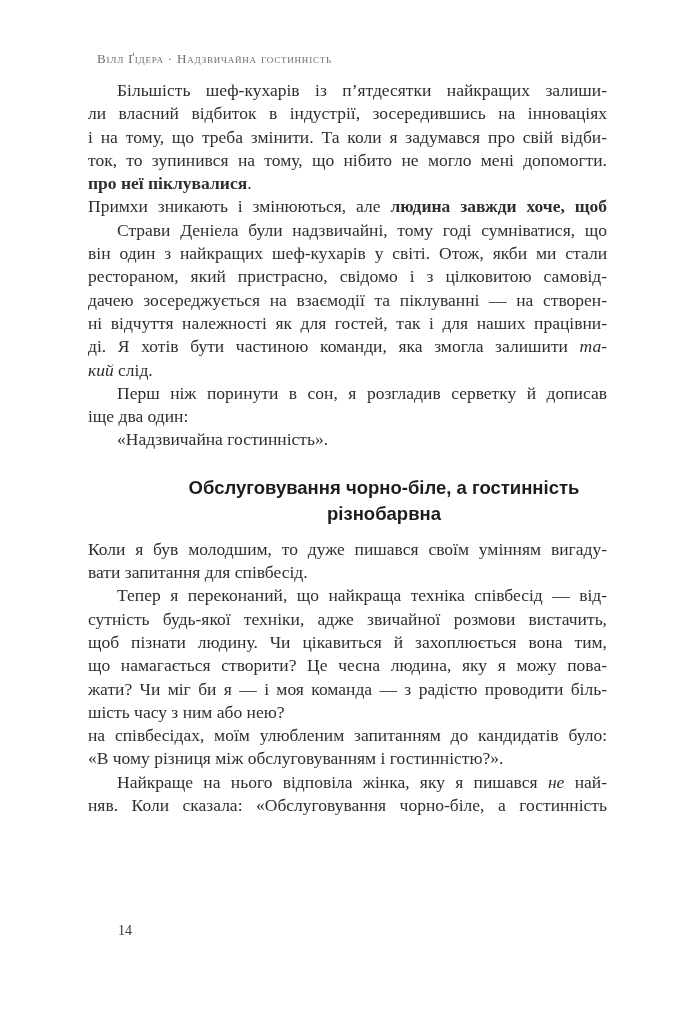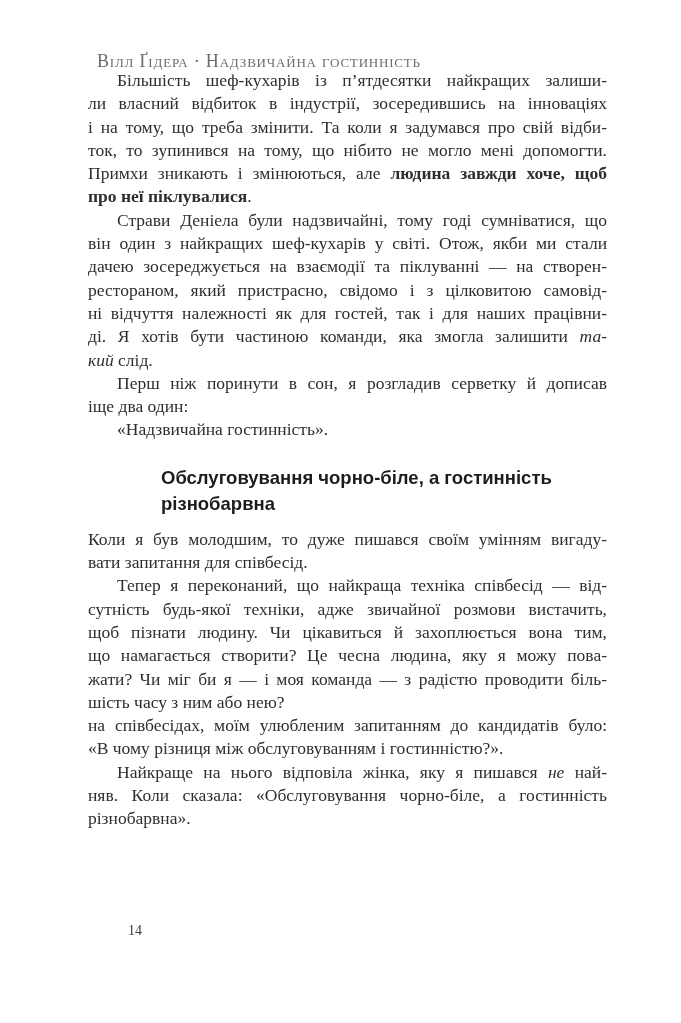--- a/index.html
+++ b/index.html
@@ -8,30 +8,30 @@
     background: #ffffff;
     font-family: "Liberation Serif", serif;
     position: relative;
     overflow: hidden;
   }
   .page { position: absolute; inset: 0; background: #ffffff; }
 
   .running-header {
     position: absolute;
     left: 97px; top: 51px;
-    font-size: 18px;
+    font-size: 13px;
     letter-spacing: 0.8px;
     color: #6b6b6b;
     font-variant: small-caps;
     white-space: nowrap;
   }
 
   .body-col {
     position: absolute;
-    left: 88px; top: 69px;
+    left: 88px; top: 79px;
     width: 519px;
     font-size: 17.5px;
     line-height: 23.3px;
     color: #2e2e2e;
   }
 
   .paragraph { margin: 0; }
   .line { text-align: left; white-space: normal; }
   .line.just { text-align: justify; text-align-last: justify; }
   .line.ind { padding-left: 29px; }
@@ -42,49 +42,49 @@
   .section-heading {
     font-family: "Liberation Sans", sans-serif;
     font-weight: bold;
     font-size: 18.5px;
     line-height: 26.5px;
     color: #1c1c1c;
     padding-left: 29px;
     margin-top: 23px;
     margin-bottom: 10px;
   }
-  .section-heading .line { text-align: left; margin-left: 44px; }
+  .section-heading .line { text-align: center; margin-left: 44px; }
 
   .page-number {
     position: absolute;
-    left: 128px; top: 923px;
+    left: 118px; top: 923px;
     font-size: 14px;
     color: #3a3a3a;
   }
 </style>
 </head>
 <body>
 
 <div class="page">
   <div class="running-header">Вілл Ґідера · Надзвичайна гостинність</div>
 
   <div class="body-col">
       <div class="paragraph">
         <div class="line just ind"><span>Більшість шеф-кухарів із п’ятдесятки найкращих залиши-</span></div>
         <div class="line just"><span>ли власний відбиток в індустрії, зосередившись на інноваціях</span></div>
         <div class="line just"><span>і на тому, що треба змінити. Та коли я задумався про свій відби-</span></div>
         <div class="line just"><span>ток, то зупинився на тому, що нібито не могло мені допомогти.</span></div>
+        <div class="line"><span class="b">про неї піклувалися</span><span>.</span></div>
         <div class="line just"><span>Примхи зникають і змінюються, але </span><span class="b">людина завжди хоче, щоб</span></div>
-        <div class="line"><span class="b">про неї піклувалися</span><span>.</span></div>
       </div>
       <div class="paragraph">
         <div class="line just ind"><span>Страви Деніела були надзвичайні, тому годі сумніватися, що</span></div>
         <div class="line just"><span>він один з найкращих шеф-кухарів у світі. Отож, якби ми стали</span></div>
+        <div class="line just"><span>рестораном, який пристрасно, свідомо і з цілковитою самовід-</span></div>
         <div class="line just"><span>дачею зосереджується на взаємодії та піклуванні — на створен-</span></div>
-        <div class="line just"><span>рестораном, який пристрасно, свідомо і з цілковитою самовід-</span></div>
         <div class="line just"><span>ні відчуття належності як для гостей, так і для наших працівни-</span></div>
       </div>
       <div class="paragraph">
         <div class="line just"><span>ді. Я хотів бути частиною команди, яка змогла залишити </span><span class="i">та-</span></div>
         <div class="line"><span class="i">кий</span><span> слід.</span></div>
       </div>
       <div class="paragraph">
         <div class="line just ind"><span>Перш ніж поринути в сон, я розгладив серветку й дописав</span></div>
         <div class="line"><span>іще два один:</span></div>
       </div>
@@ -107,18 +107,17 @@
         <div class="line just"><span>жати? Чи міг би я — і моя команда — з радістю проводити біль-</span></div>
         <div class="line"><span>шість часу з ним або нею?</span></div>
       </div>
       <div class="paragraph">
         <div class="line just"><span>на співбесідах, моїм улюбленим запитанням до кандидатів було:</span></div>
         <div class="line"><span>«В чому різниця між обслуговуванням і гостинністю?».</span></div>
       </div>
       <div class="paragraph">
         <div class="line just ind"><span>Найкраще на нього відповіла жінка, яку я пишався </span><span class="i">не</span><span> най-</span></div>
         <div class="line just"><span>няв. Коли сказала: «Обслуговування чорно-біле, а гостинність</span></div>
-        <div class="line"><span>різнобарвна».</span></div>
       </div>
     </div>
 
   <div class="page-number">14</div>
 </div>
 
 </body></html>

